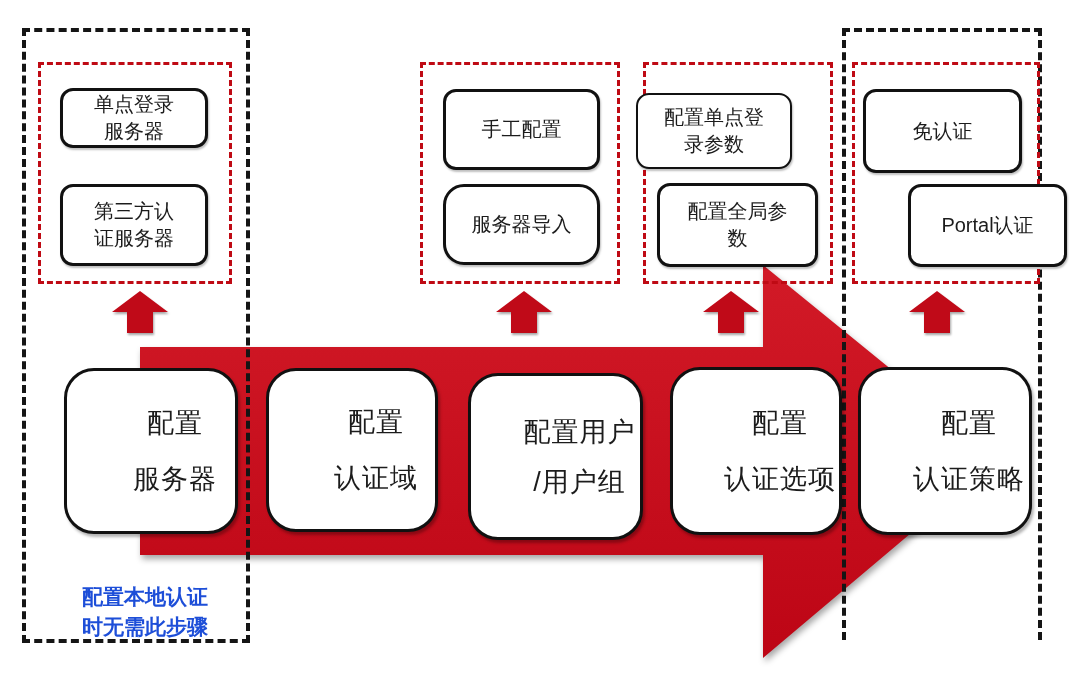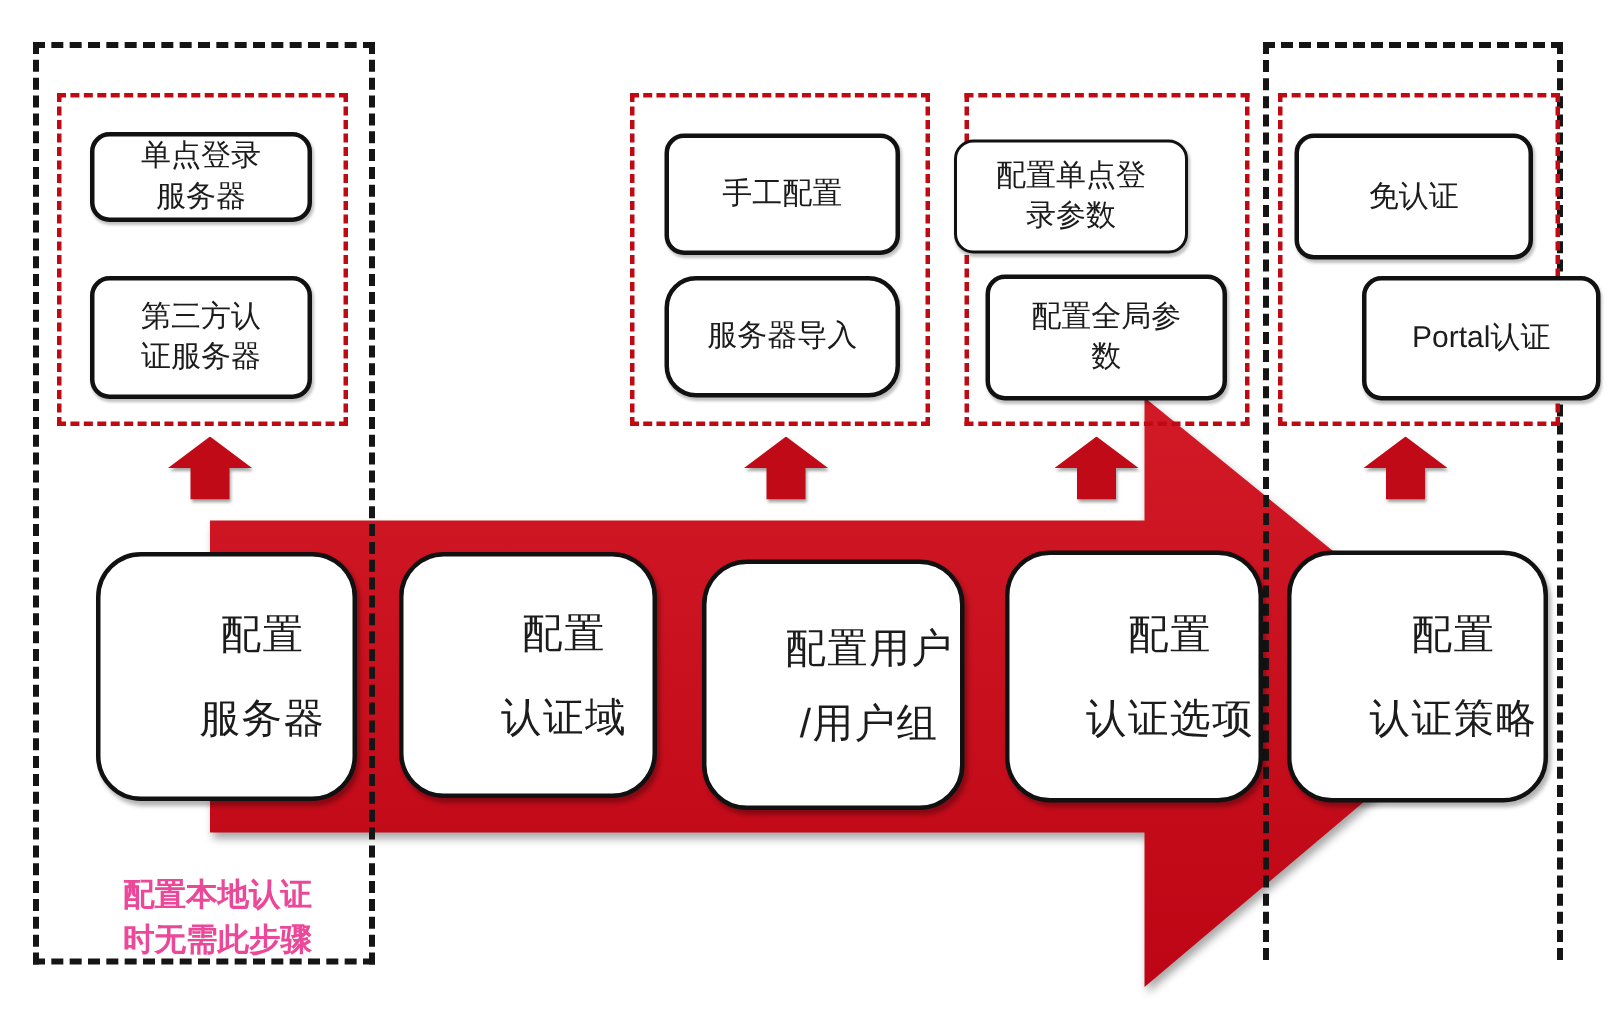--- a/index.html
+++ b/index.html
@@ -50,21 +50,21 @@
     padding-left:48px;
   }
   .s1{left:64px;top:368px;width:174px;height:166px;}
   .s2{left:266px;top:368px;width:172px;height:164px;}
   .s3{left:468px;top:373px;width:175px;height:167px;line-height:50px;}
   .s4{left:670px;top:367px;width:172px;height:168px;}
   .s5{left:858px;top:367px;width:174px;height:168px;}
   
   .note{
     position:absolute;left:56px;top:582px;width:178px;z-index:3;
-    color:#ec4899;font-size:21px;line-height:30px;font-weight:600;
+    color:#1d4ed8;font-size:21px;line-height:30px;font-weight:600;
     text-align:center;white-space:pre-line;
   }
 </style>
 </head>
 <body>
 
 <div class="canvas">
 
   <svg class="main-arrow" viewBox="0 0 860 402" xmlns="http://www.w3.org/2000/svg" aria-hidden="true">
     <defs>

